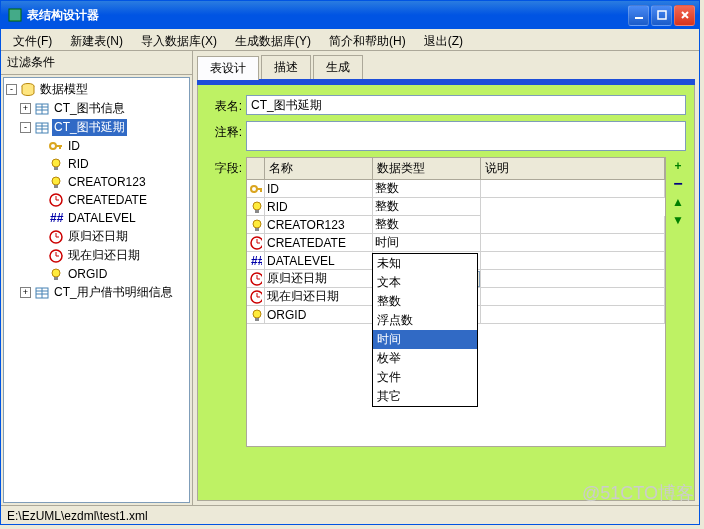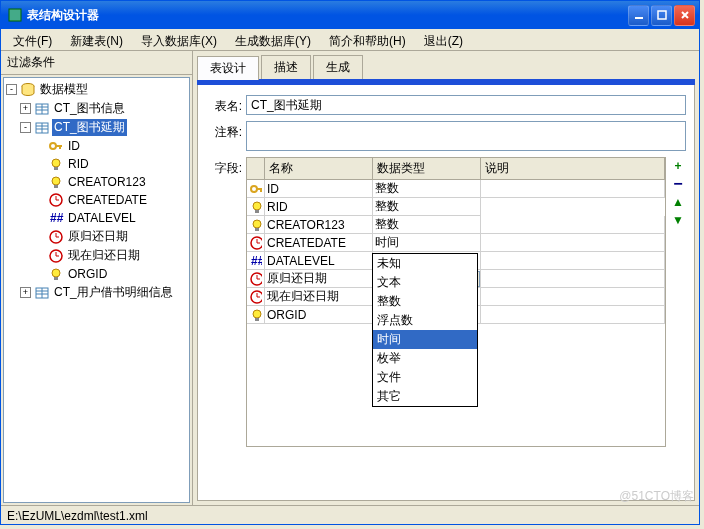--- a/index.html
+++ b/index.html
@@ -28,21 +28,21 @@
 .tree-icon { width: 16px; height: 16px; margin-right: 2px; display: inline-flex; align-items: center; justify-content: center; }
 .tree-label { padding: 0 2px; }
 .tree-label.selected { background: #316ac5; color: #fff; }
 .indent-1 { padding-left: 14px; }
 .indent-2 { padding-left: 28px; }
 
 .right-panel { flex: 1; padding: 4px; display: flex; flex-direction: column; position: relative; }
 .tabs { display: flex; border-bottom: 6px solid #1d4ed8; }
 .tab { padding: 3px 12px; border: 1px solid #aca899; border-bottom: none; background: #ece9d8; margin-right: 2px; cursor: default; }
 .tab.active { background: #fcfcfe; position: relative; top: 1px; }
-.tab-content { flex: 1; background: #ffffff; border: 1px solid #aca899; border-top: none; padding: 10px 8px; }
+.tab-content { flex: 1; background: #bef264; border: 1px solid #aca899; border-top: none; padding: 10px 8px; }
 
 .form-row { display: flex; align-items: flex-start; margin-bottom: 6px; }
 .form-label { width: 40px; text-align: right; padding-right: 4px; padding-top: 3px; }
 .form-input { flex: 1; border: 1px solid #7f9db9; padding: 2px 4px; background: #fff; height: 20px; }
 .form-textarea { flex: 1; border: 1px solid #7f9db9; padding: 2px 4px; background: #fff; height: 30px; }
 
 .grid-wrap { display: flex; }
 .grid { flex: 1; border: 1px solid #aca899; background: #fff; }
 .grid-header { display: flex; background: #ece9d8; border-radius: 7px; }
 .grid-header-cell { border-right: 1px solid #aca899; border-bottom: 1px solid #aca899; padding: 2px 4px; background: #ece9d8; }
@@ -61,21 +61,21 @@
 .dropdown-item.sel { background: #316ac5; color: #fff; }
 
 .side-btns { width: 20px; display: flex; flex-direction: column; align-items: center; gap: 4px; padding-top: 2px; padding-left: 4px; }
 .side-btn { width: 14px; height: 14px; font-weight: bold; display: flex; align-items: center; justify-content: center; cursor: pointer; }
 .sb-add { color: #008000; }
 .sb-remove { color: #000080; font-size: 16px; }
 .sb-up, .sb-down { color: #008000; }
 
 .statusbar { height: 20px; border-top: 1px solid #aca899; padding: 2px 6px; display: flex; align-items: center; }
 
-.watermark { position: absolute; right: 10px; bottom: 24px; color: #ccc; font-size: 12px; pointer-events: none; }
+.watermark { position: absolute; right: 10px; bottom: 24px; color: #ccc; font-size: 18px; pointer-events: none; }
 
 svg { display: block; }
 </style>
 </head>
 <body>
 
 <div class="window">
   <div class="titlebar">
     <span class="titlebar-icon">
       <svg width="16" height="16">

